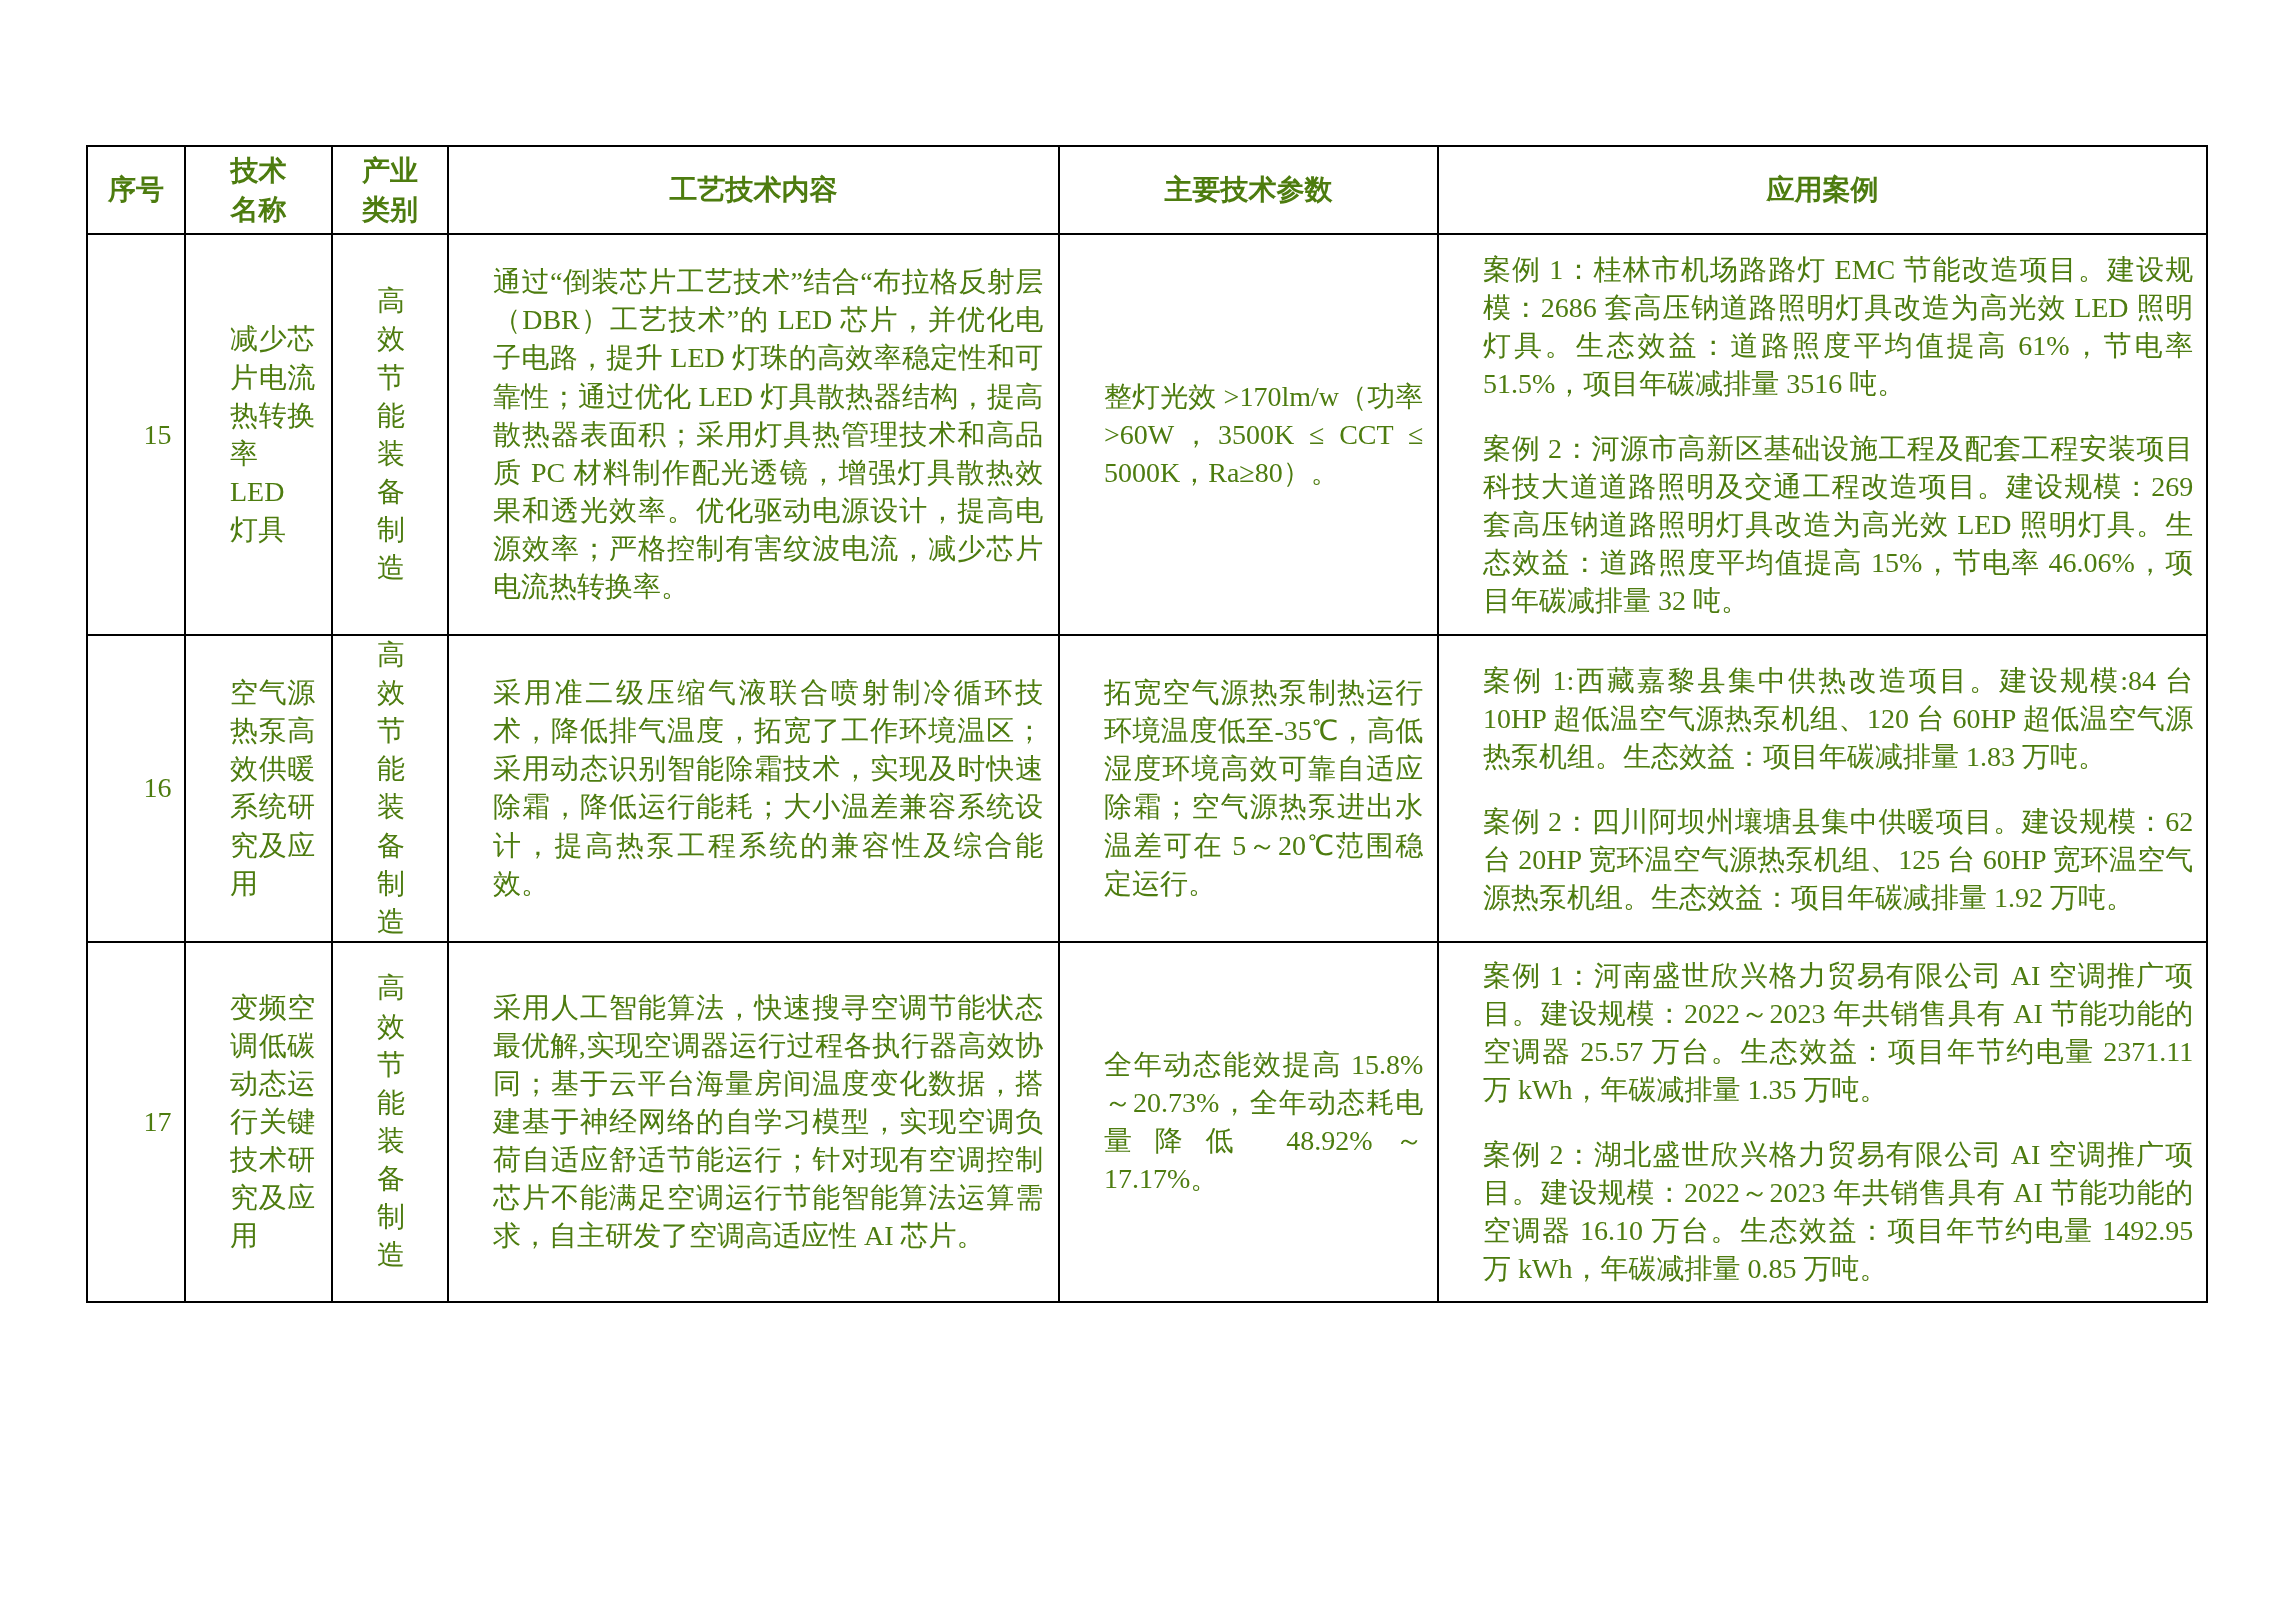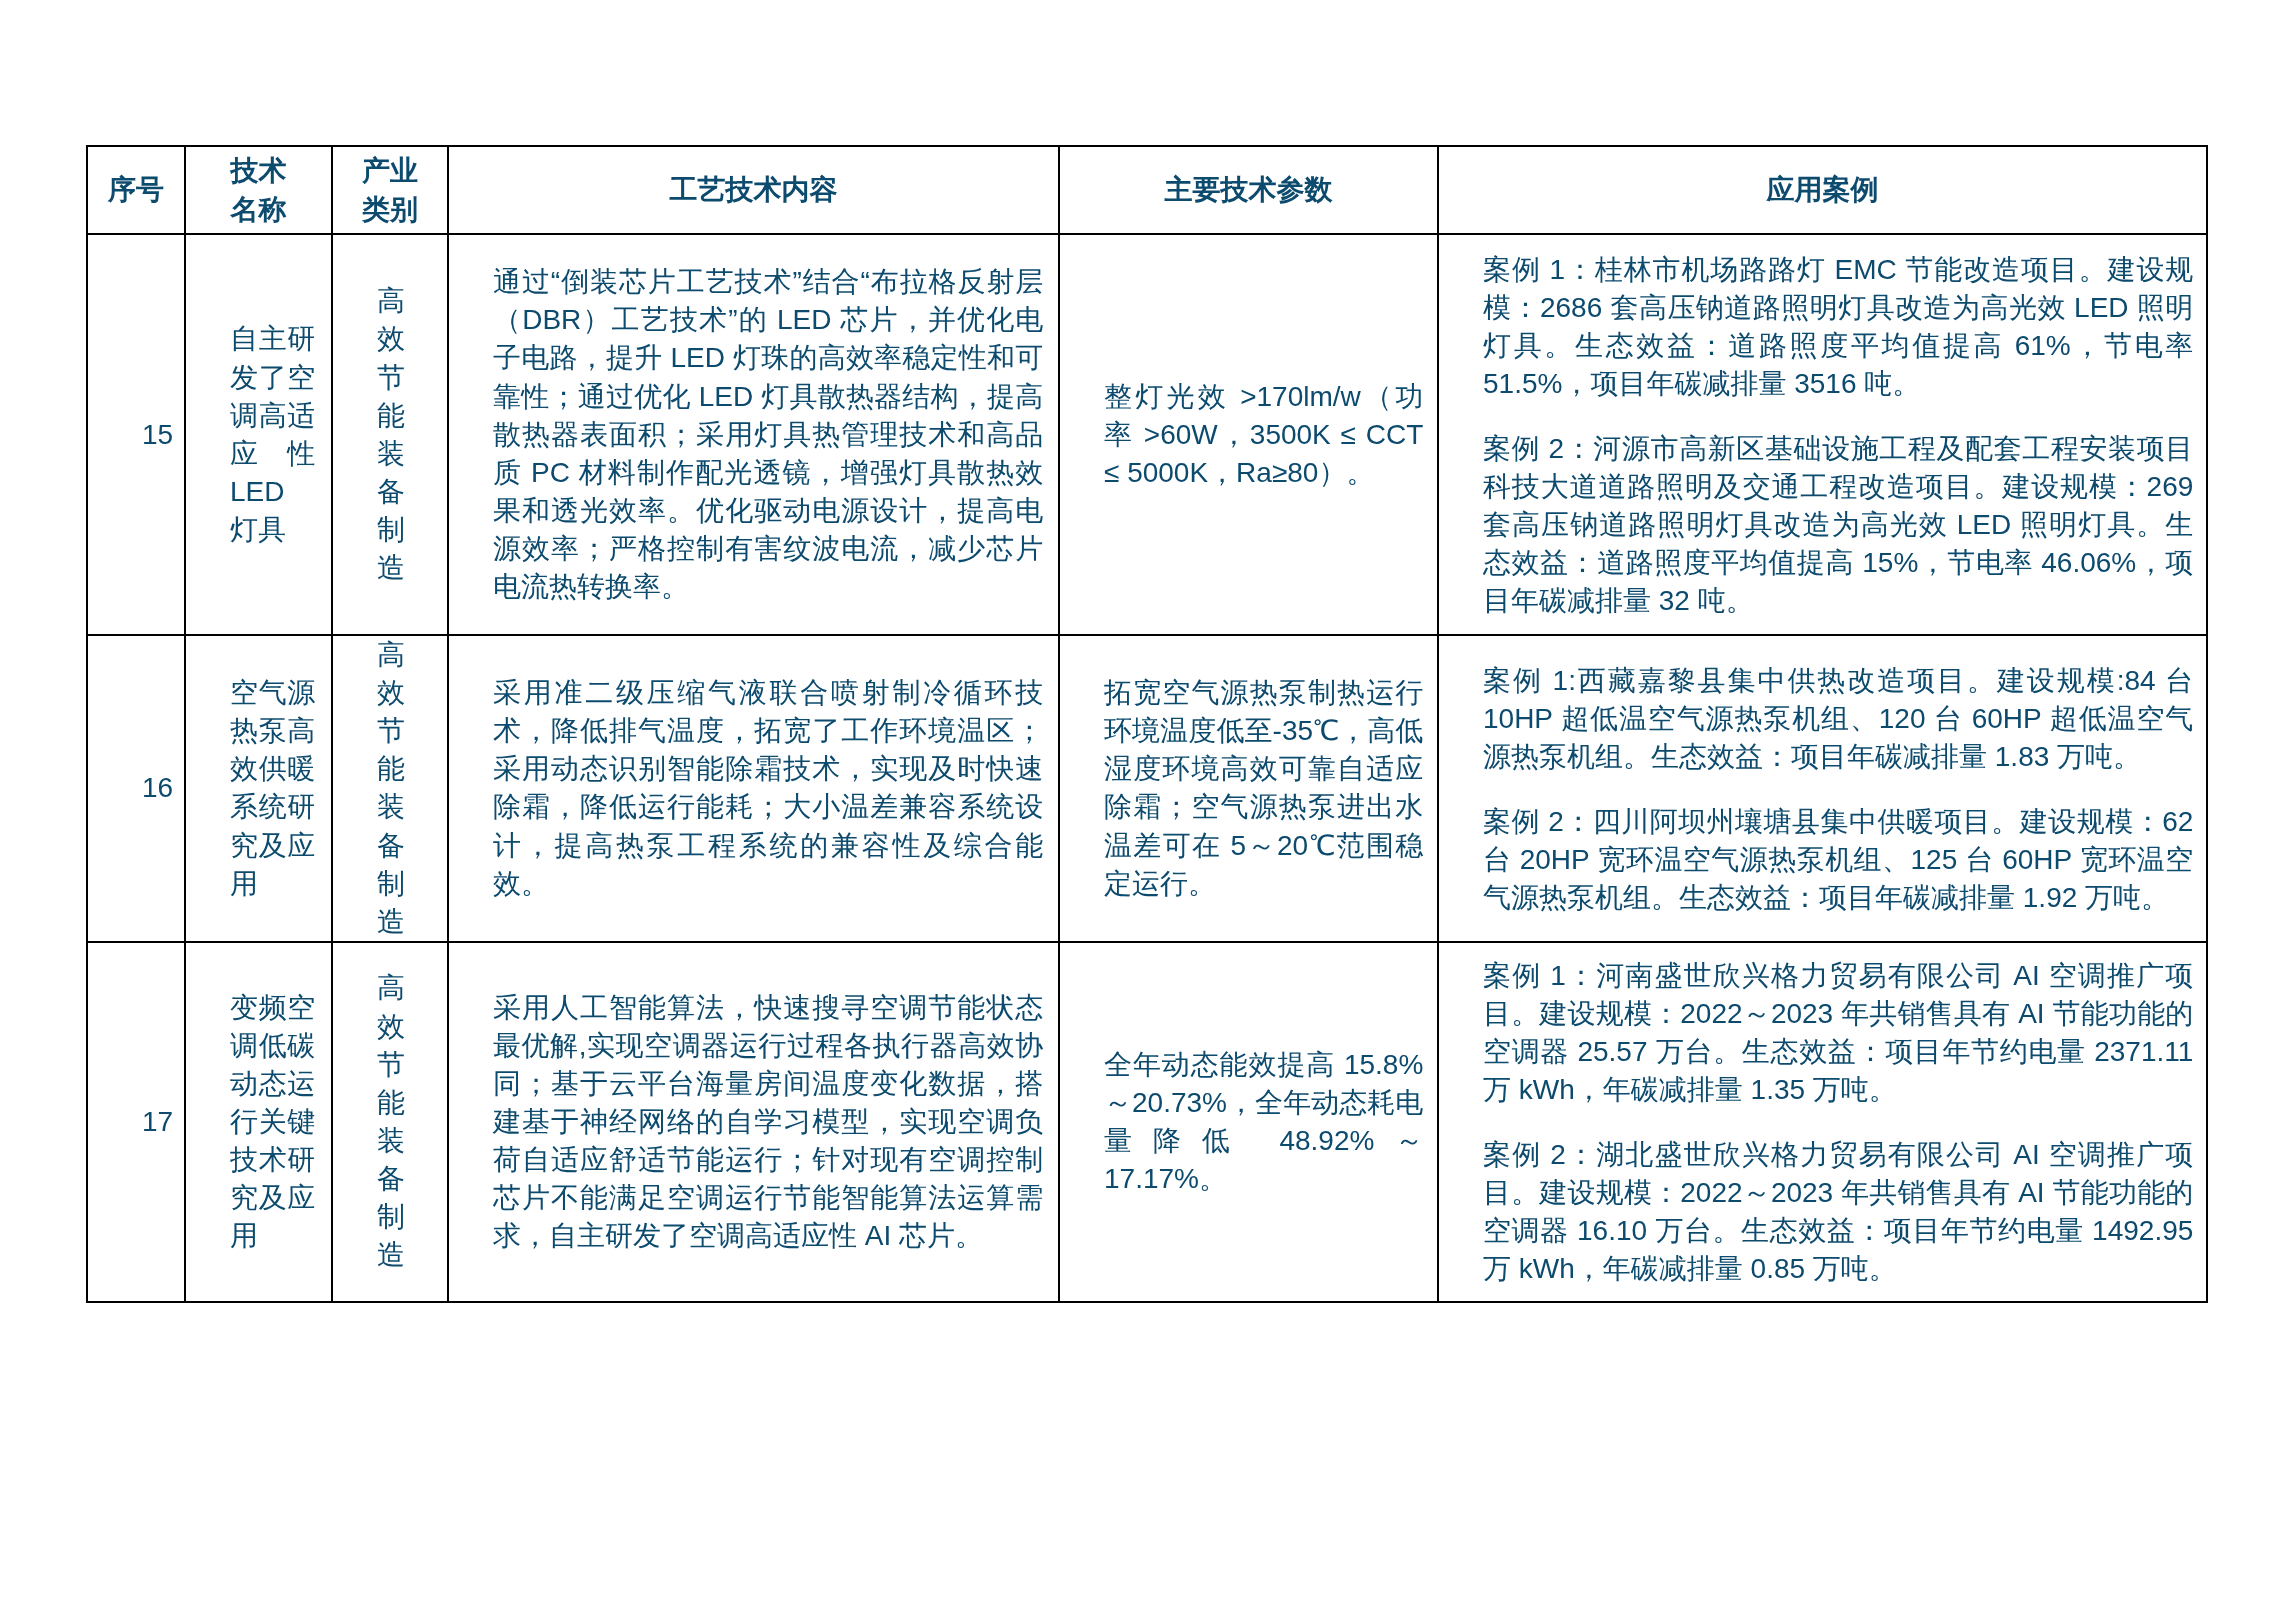--- a/index.html
+++ b/index.html
@@ -5,22 +5,22 @@
   html, body {
     margin: 0;
     padding: 0;
     background: #ffffff;
   }
   .page {
     position: relative;
     width: 2293px;
     height: 1320px;
     background: #ffffff;
-    color: #0c4a6e;
-    font-family: Liberation Sans, sans-serif;
+    color: #4d7c0f;
+    font-family: Liberation Serif, serif;
     overflow: hidden;
   }
   table.tech-table {
     position: absolute;
     left: 86px;
     top: 145px;
     width: 2120px;
     border-collapse: collapse;
     table-layout: fixed;
   }
@@ -95,21 +95,21 @@
         <th>产业
 类别</th>
         <th>工艺技术内容</th>
         <th>主要技术参数</th>
         <th>应用案例</th>
       </tr>
     </thead>
     <tbody>
       <tr class="row-15">
         <td class="col-no">15</td>
-        <td class="col-name">自主研发了空调高适应性 LED 灯具</td>
+        <td class="col-name">减少芯片电流热转换率 LED 灯具</td>
         <td class="col-cat">高效节能装备制造</td>
         <td class="col-content">通过“倒装芯片工艺技术”结合“布拉格反射层（DBR）工艺技术”的 LED 芯片，并优化电子电路，提升 LED 灯珠的高效率稳定性和可靠性；通过优化 LED 灯具散热器结构，提高散热器表面积；采用灯具热管理技术和高品质 PC 材料制作配光透镜，增强灯具散热效果和透光效率。优化驱动电源设计，提高电源效率；严格控制有害纹波电流，减少芯片电流热转换率。</td>
         <td class="col-params">整灯光效 &gt;170lm/w（功率 &gt;60W，3500K ≤ CCT ≤ 5000K，Ra≥80）。</td>
         <td class="col-cases">
           <p>案例 1：桂林市机场路路灯 EMC 节能改造项目。建设规模：2686 套高压钠道路照明灯具改造为高光效 LED 照明灯具。生态效益：道路照度平均值提高 61%，节电率 51.5%，项目年碳减排量 3516 吨。</p>
           <p>案例 2：河源市高新区基础设施工程及配套工程安装项目科技大道道路照明及交通工程改造项目。建设规模：269 套高压钠道路照明灯具改造为高光效 LED 照明灯具。生态效益：道路照度平均值提高 15%，节电率 46.06%，项目年碳减排量 32 吨。</p>
         </td>
       </tr>
       <tr class="row-16">
         <td class="col-no">16</td>

